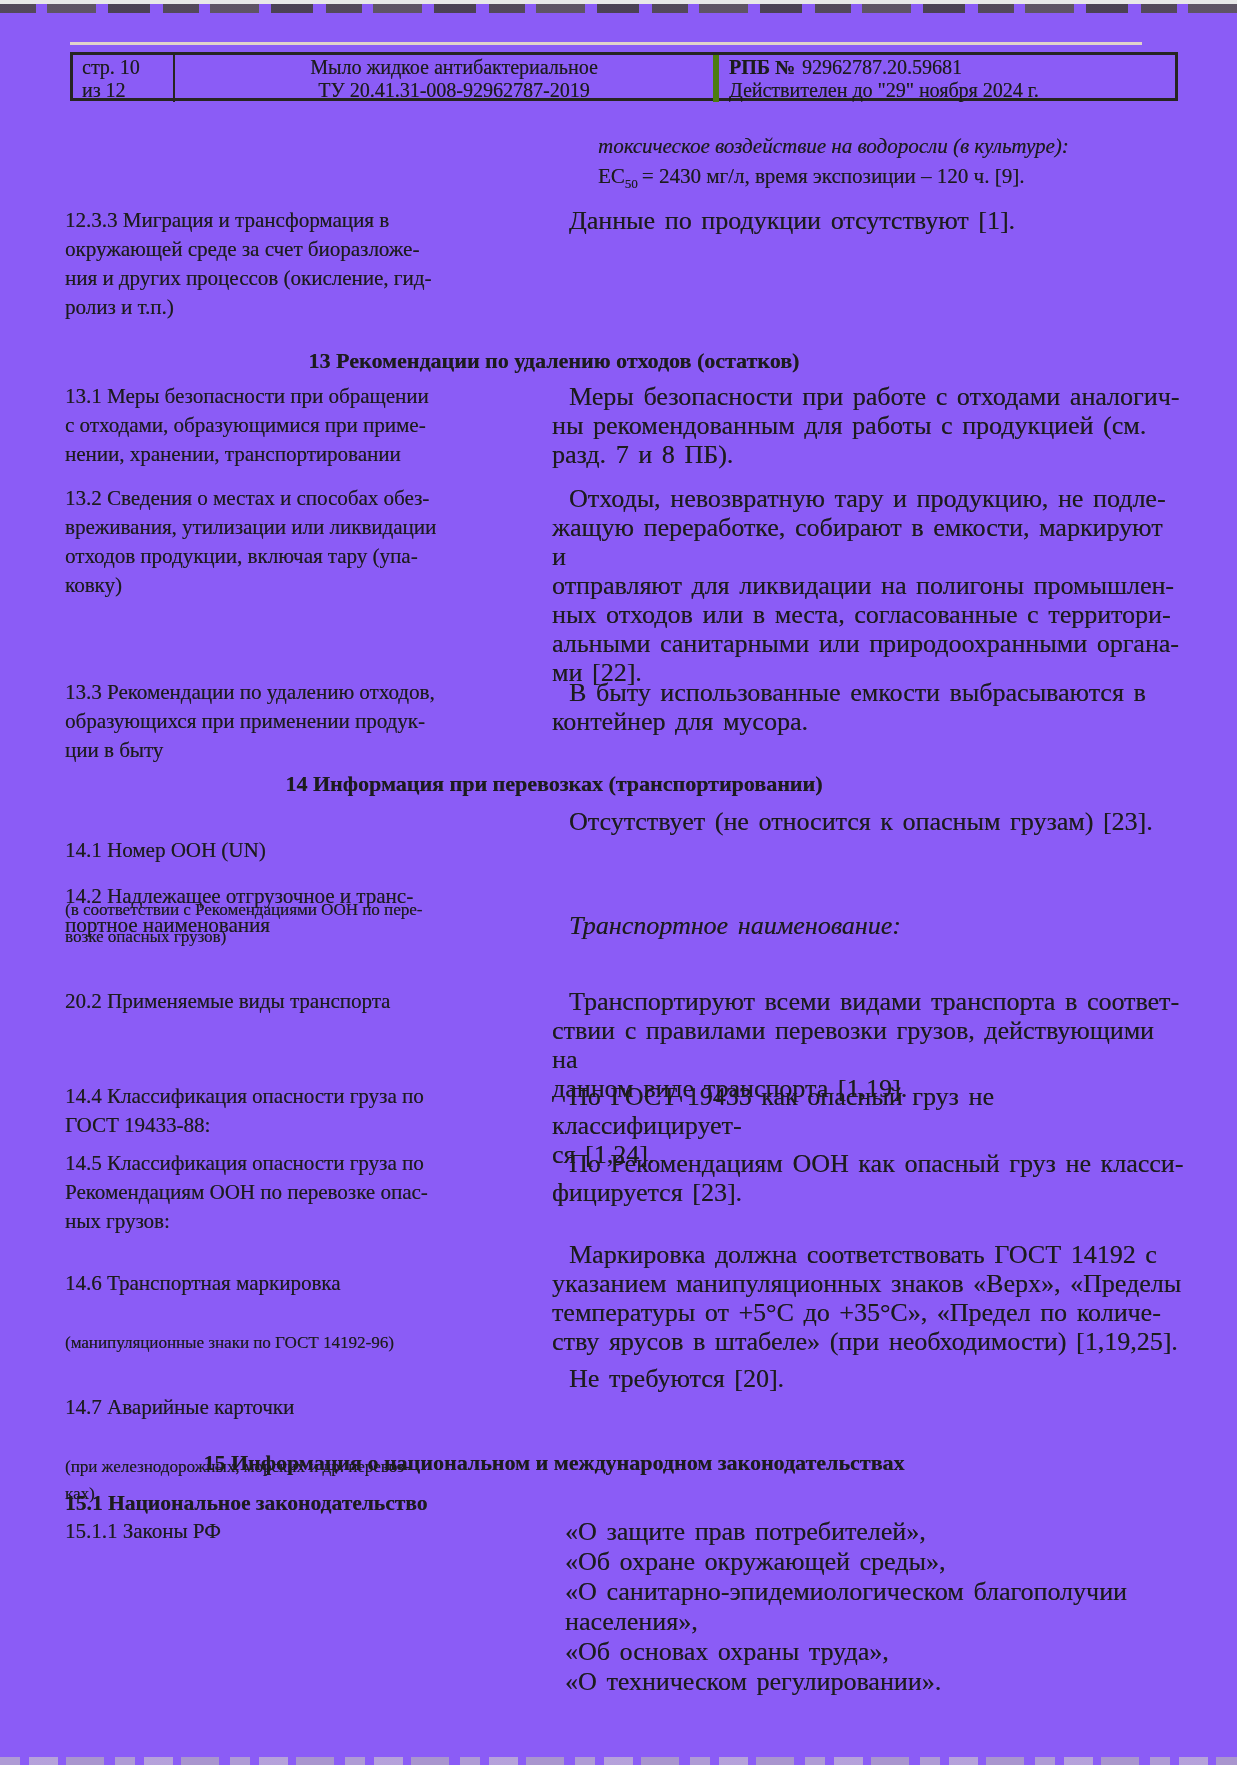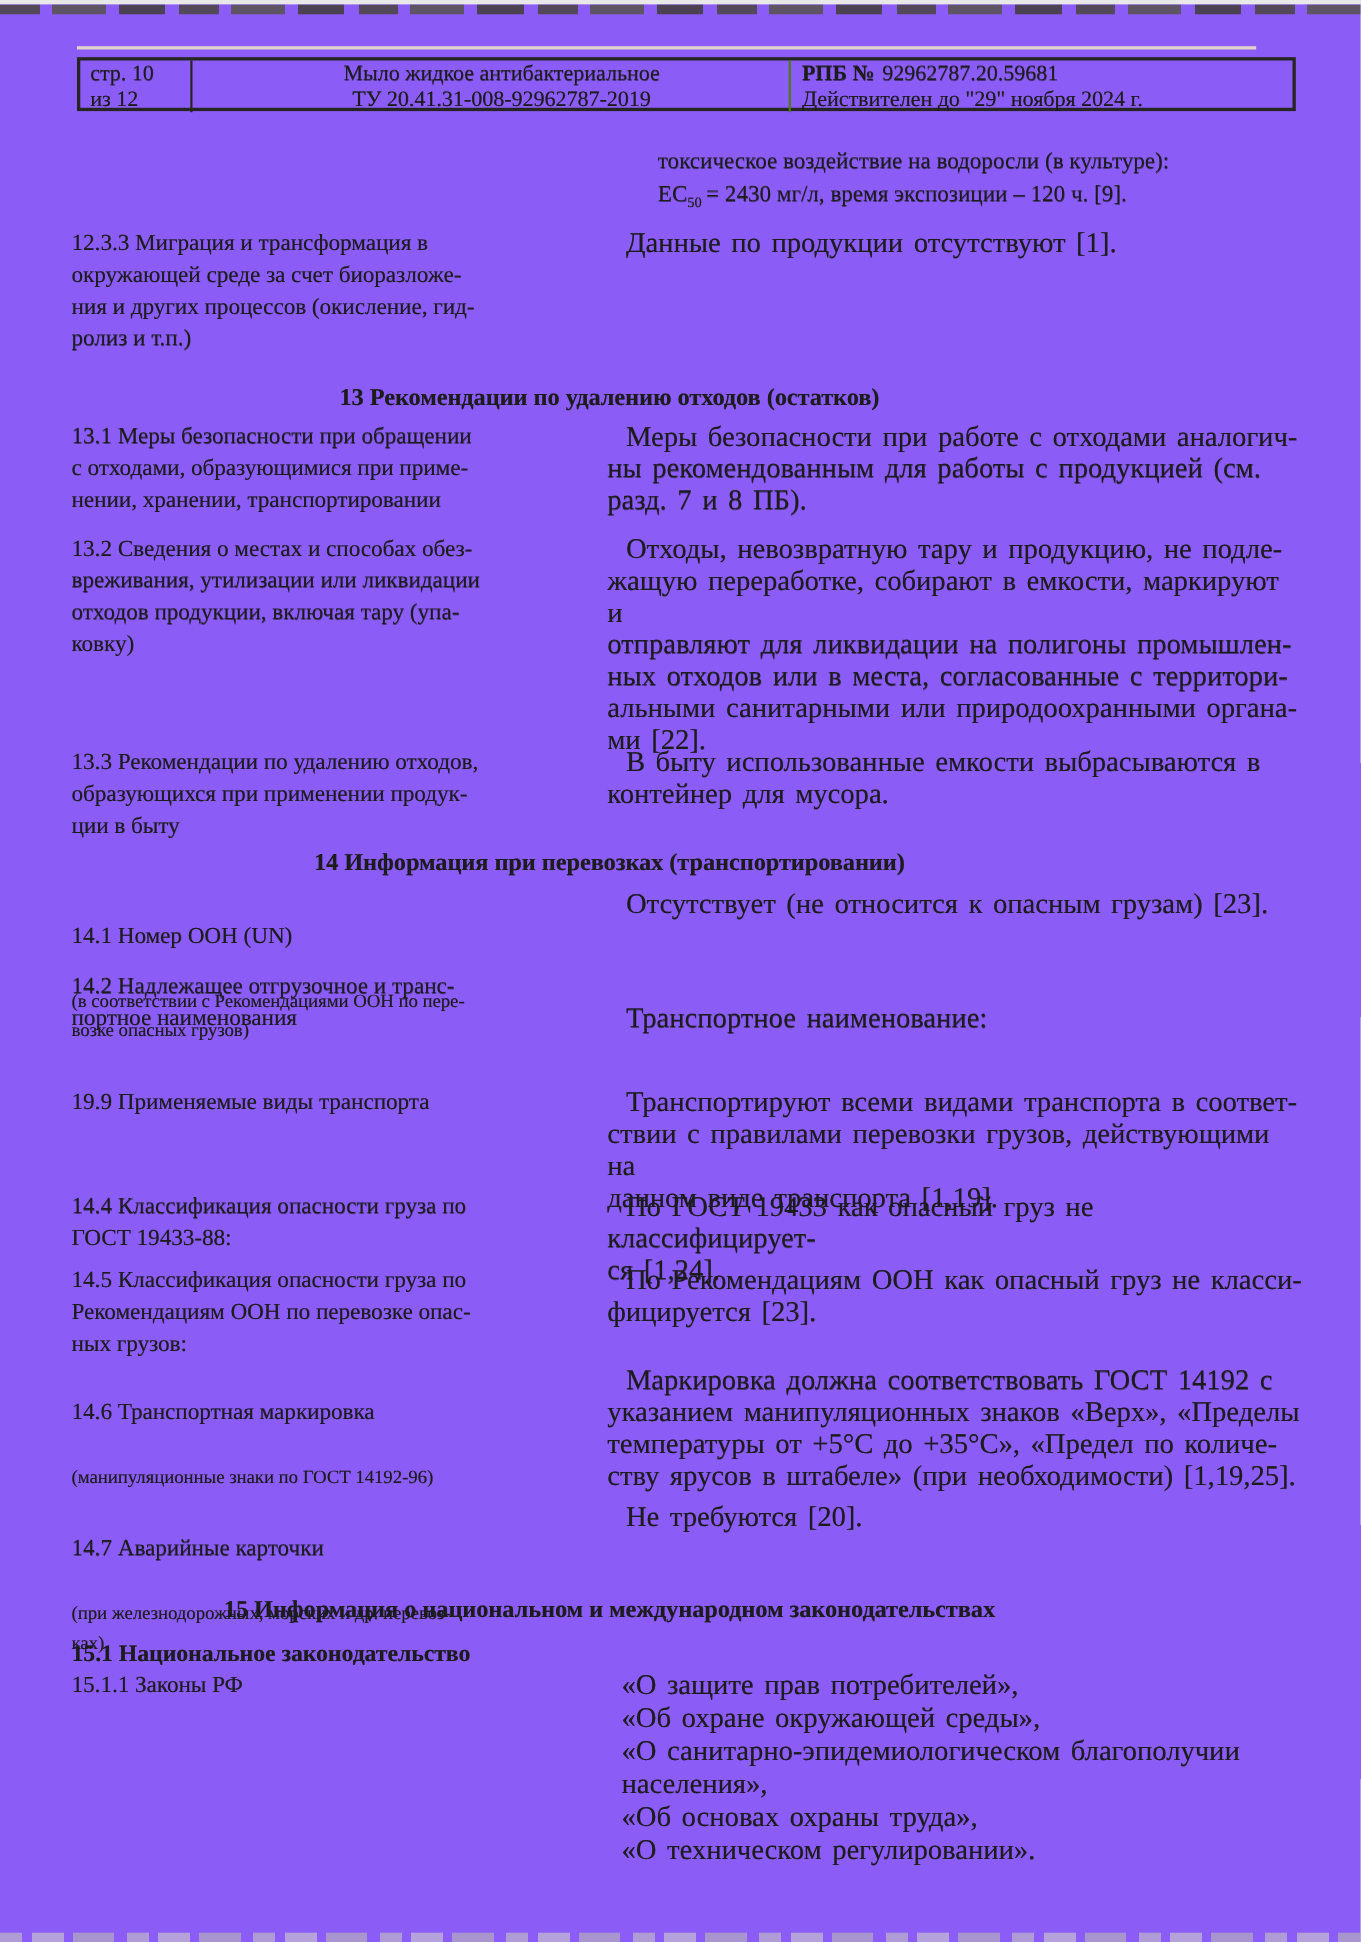--- a/index.html
+++ b/index.html
@@ -37,21 +37,21 @@
   
   .htable{
     position:absolute;left:70px;top:48px;width:1108px;height:49px;
     border:3px solid #262522;
     display:grid;grid-template-columns:102px 544px 1fr;
     box-sizing:border-box;
     font-size:20px;line-height:23px;
   }
   .hcell{padding-top:1px;box-sizing:border-box;}
   .hcell.c1{padding-left:9px;border-right:2px solid #262522;}
-  .hcell.c2{text-align:center;border-right:2px solid #4d7c0f;padding-left:20px;}
+  .hcell.c2{text-align:center;border-right:6px solid #4d7c0f;padding-left:20px;}
   .hcell.c3{padding-left:10px;}
   .rpb-label{font-weight:bold;margin-right:7px;}
   
   .row{position:absolute;left:65px;width:1117px;}
   .lcol{
     position:absolute;left:0;top:0;width:468px;
     font-size:21px;line-height:29px;white-space:pre-line;
   }
   .rcol{
     position:absolute;left:487px;top:0;width:632px;
@@ -64,21 +64,21 @@
     text-align:center;font-weight:bold;font-size:22px;line-height:26px;
   }
   .subheading{
     position:absolute;left:65px;width:600px;
     font-weight:bold;font-size:21.5px;line-height:26px;
   }
   .intro{
     position:absolute;left:598px;top:127px;width:584px;
     font-size:21px;line-height:30px;
   }
-  .italic{}
+  .italic{font-style:italic;}
   sub{font-size:13px;margin-right:4px;}
   .laws{padding-left:13px;text-indent:0;line-height:30px;}
 </style>
 </head>
 <body>
 
 <div class="page">
 
   <div class="artifact-top"></div>
   <div class="artifact-line"></div>
@@ -156,21 +156,21 @@
 
   <div class="row txt" style="top:878px">
     <div class="lcol">14.2 Надлежащее отгрузочное и транс-
 портное наименования</div>
     <div class="rcol">
       <div class="italic">Транспортное наименование:</div>
     </div>
   </div>
 
   <div class="row txt" style="top:983px">
-    <div class="lcol">19.9 Применяемые виды транспорта</div>
+    <div class="lcol">20.2 Применяемые виды транспорта</div>
     <div class="rcol">Транспортируют всеми видами транспорта в соответ-
 ствии с правилами перевозки грузов, действующими на
 данном виде транспорта [1,19].</div>
   </div>
 
   <div class="row txt" style="top:1078px">
     <div class="lcol">14.4 Классификация опасности груза по
 ГОСТ 19433-88:</div>
     <div class="rcol">По ГОСТ 19433 как опасный груз не классифицирует-
 ся [1,24].</div>

